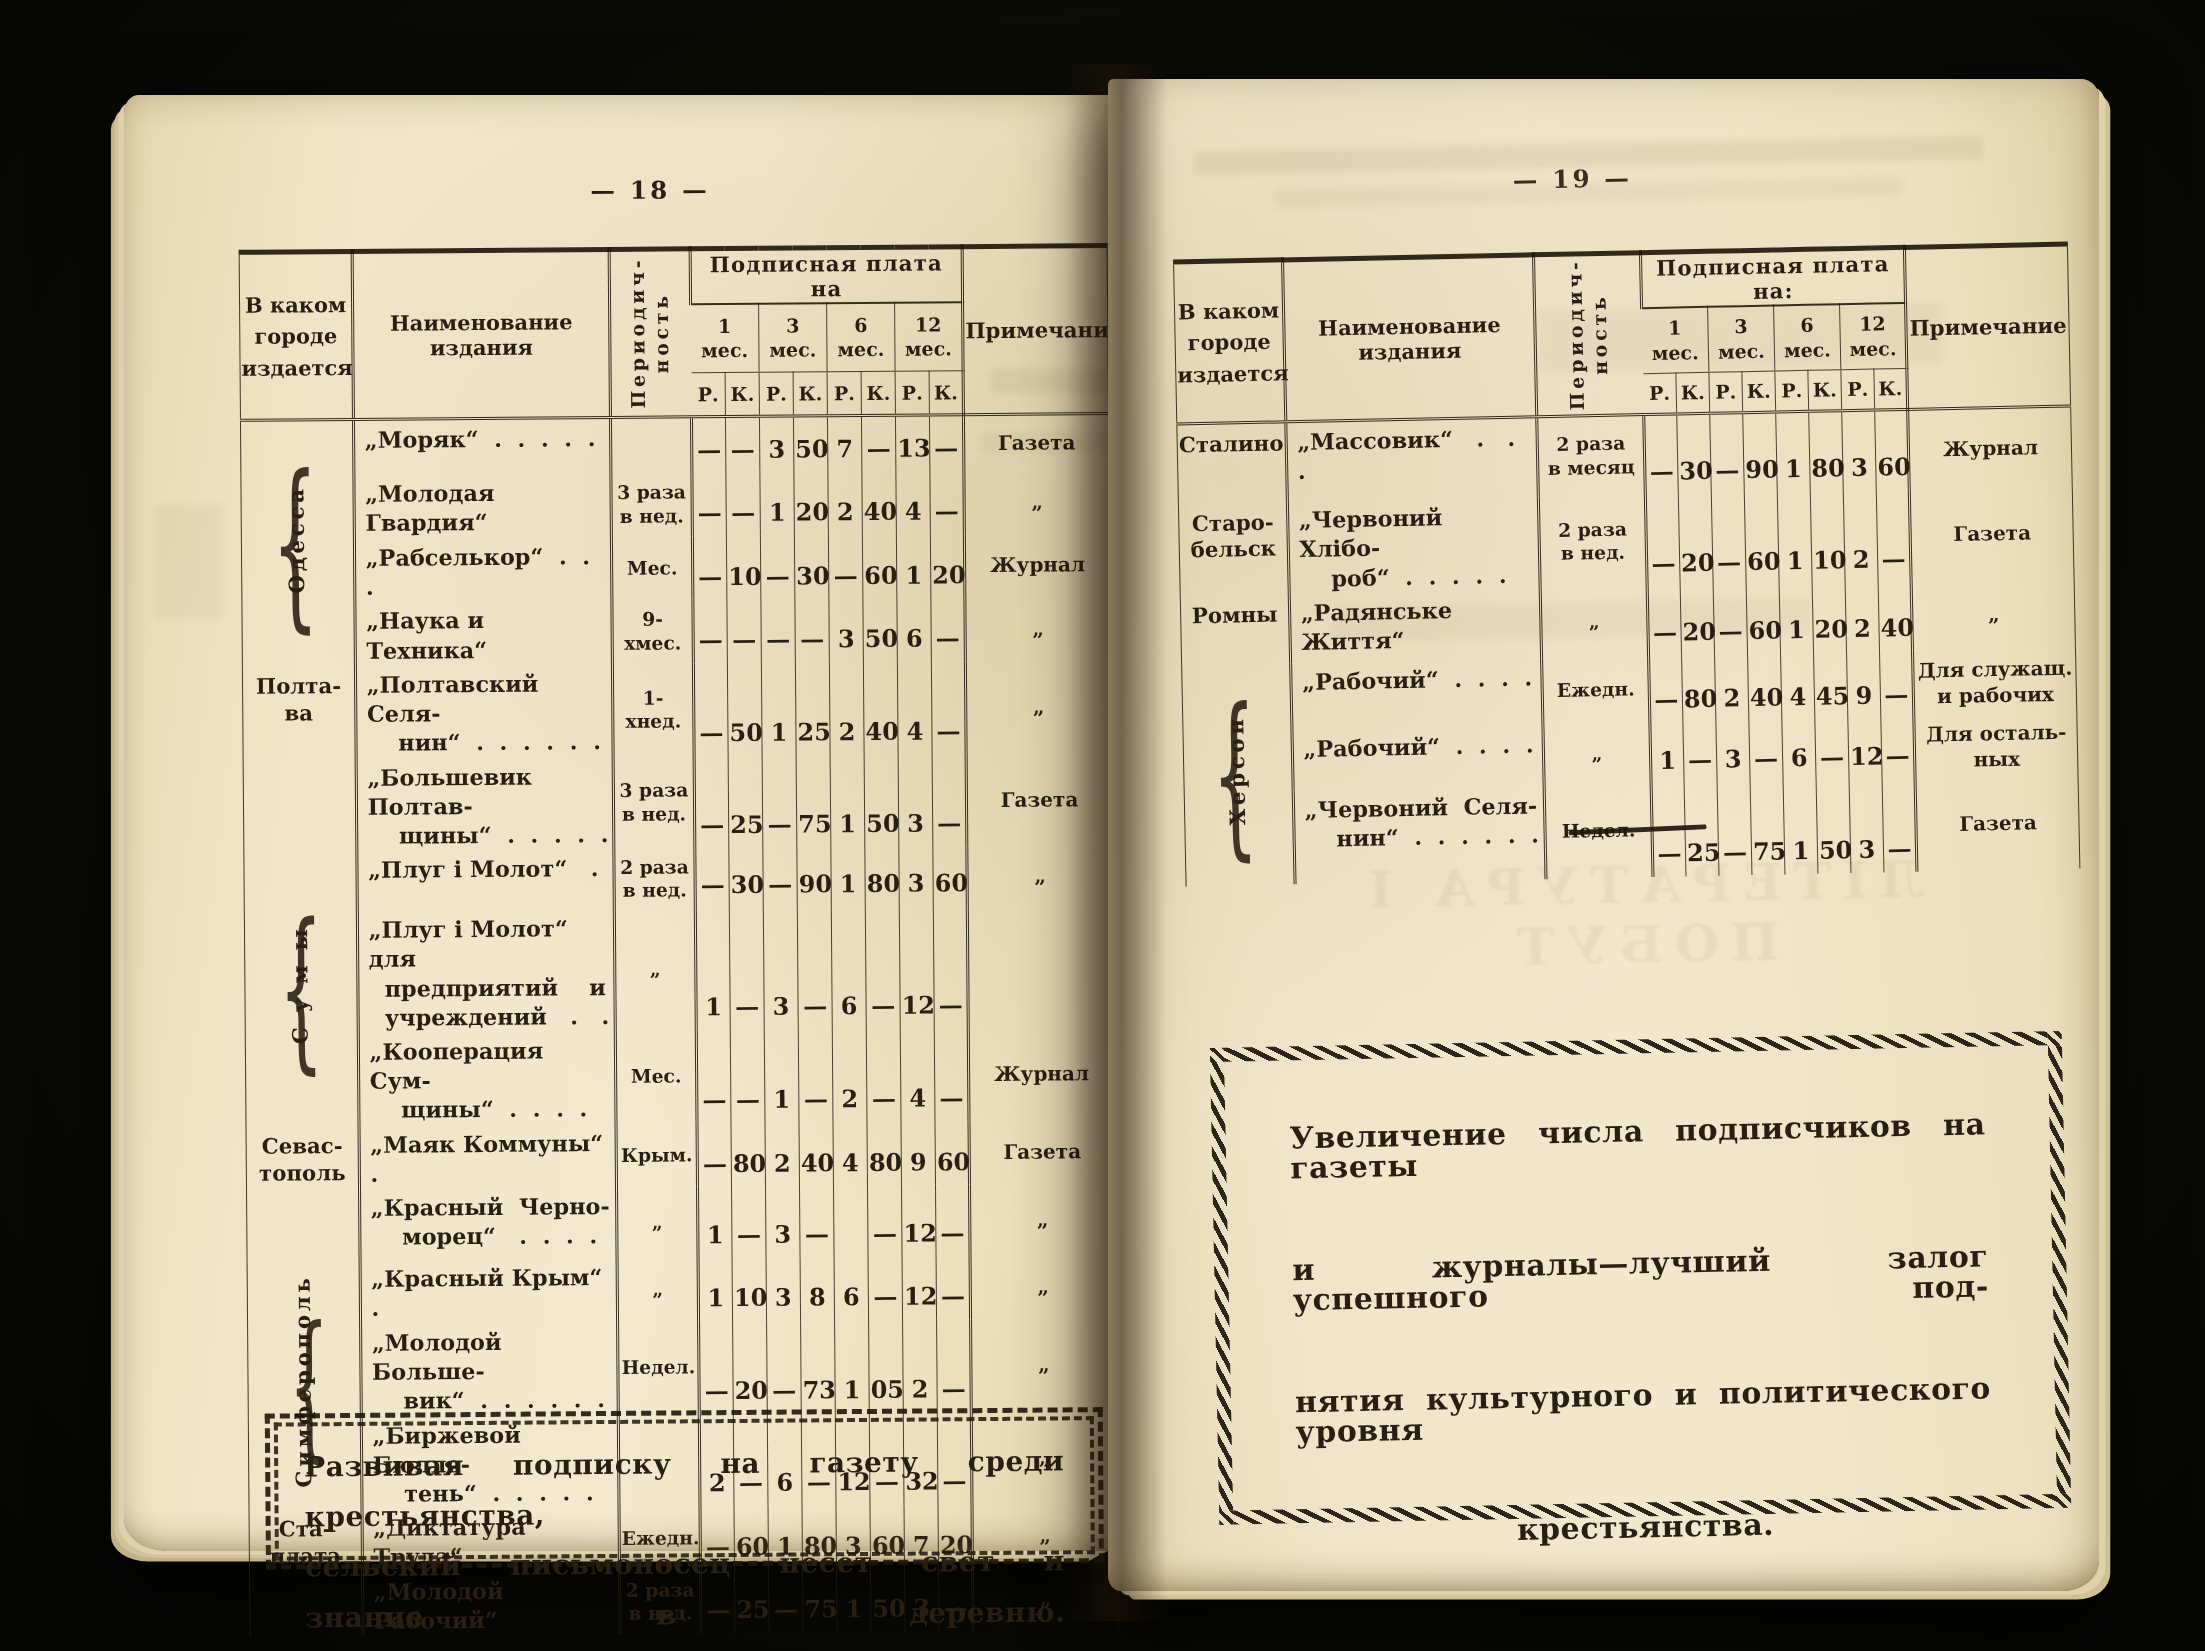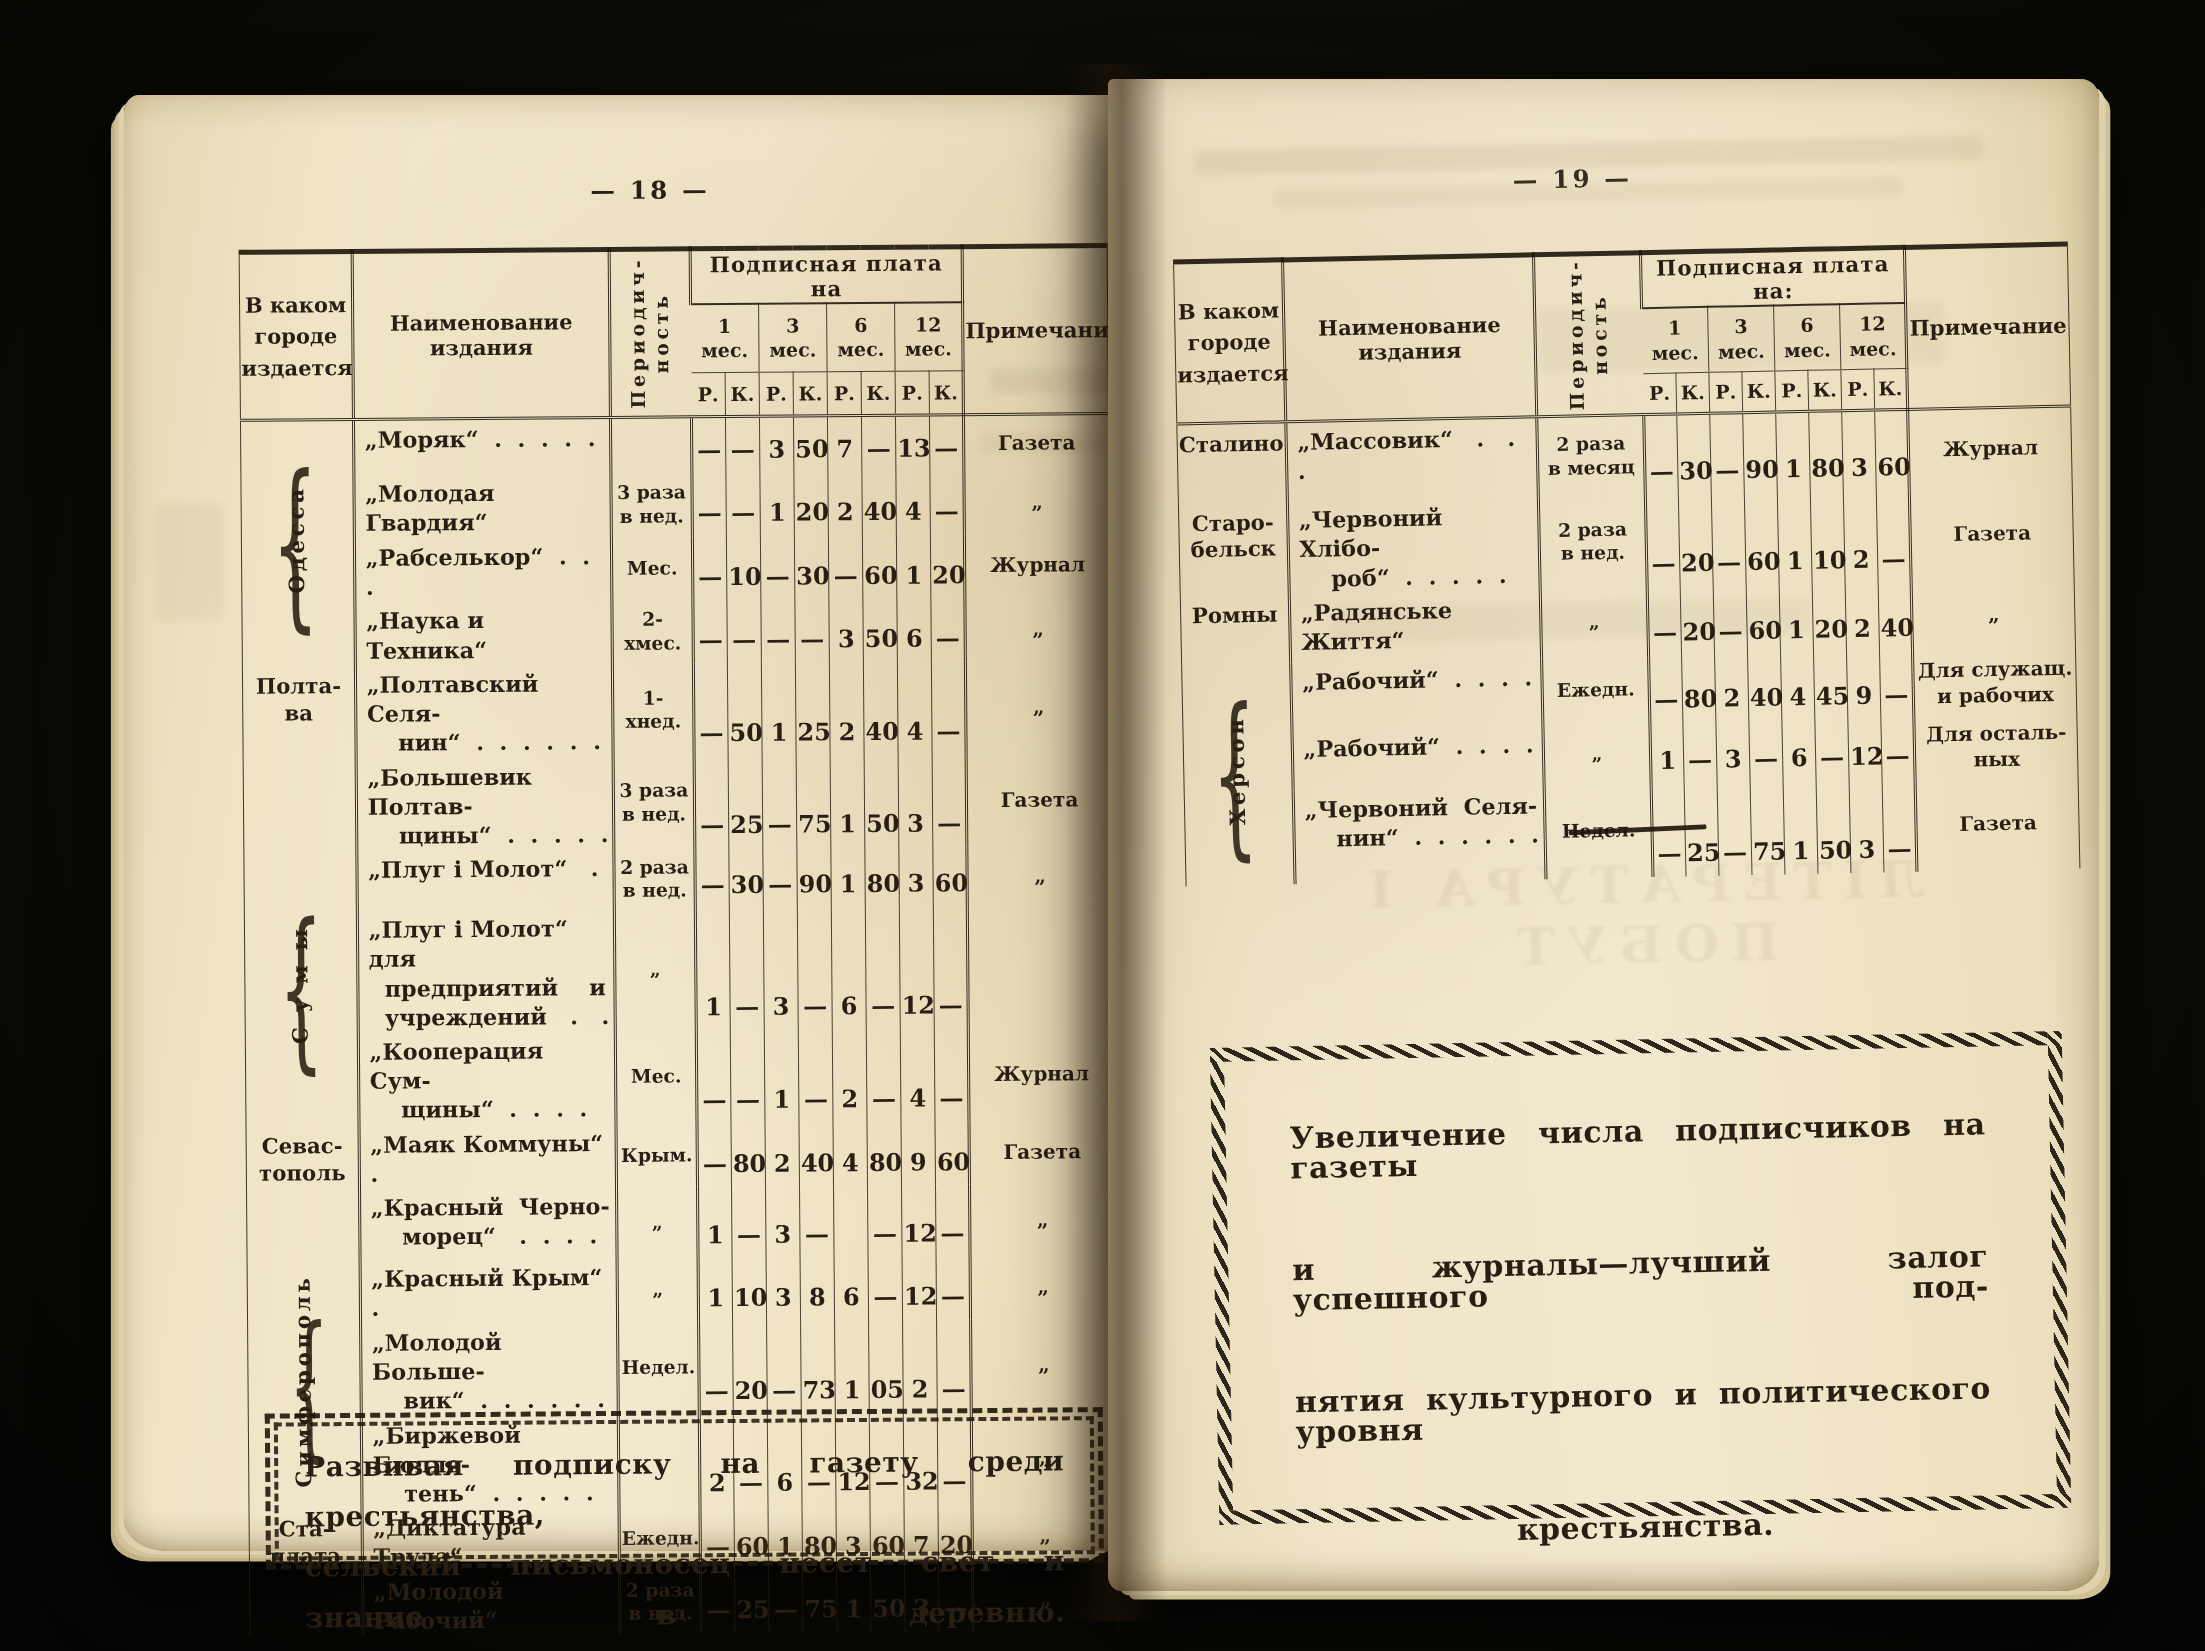--- a/index.html
+++ b/index.html
@@ -179,21 +179,21 @@
                 <td class="c-fee">—</td>
                 <td class="c-fee">30</td>
                 <td class="c-fee">—</td>
                 <td class="c-fee">60</td>
                 <td class="c-fee">1</td>
                 <td class="c-fee">20</td>
                 <td class="c-note">Журнал</td>
               </tr>
               <tr style="height: 57px;">
                 <td class="c-name">„Наука и Техника“</td>
-                <td class="c-per">2-хмес.</td>
+                <td class="c-per">9-хмес.</td>
                 <td class="c-fee first">—</td>
                 <td class="c-fee">—</td>
                 <td class="c-fee">—</td>
                 <td class="c-fee">—</td>
                 <td class="c-fee">3</td>
                 <td class="c-fee">50</td>
                 <td class="c-fee">6</td>
                 <td class="c-fee">—</td>
                 <td class="c-note">„</td>
               </tr>

